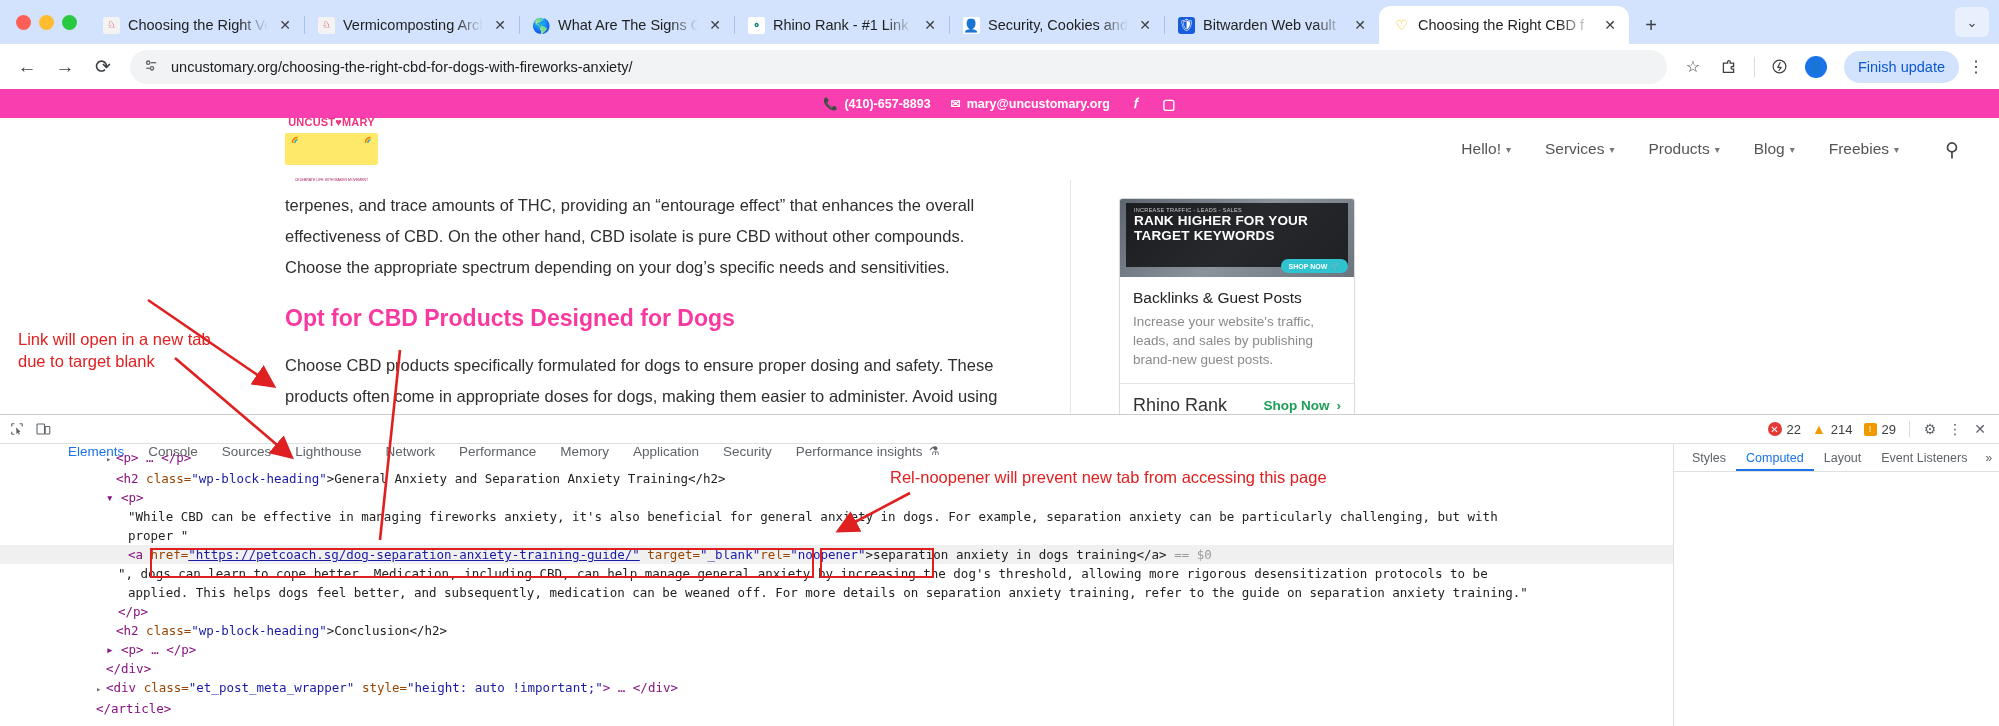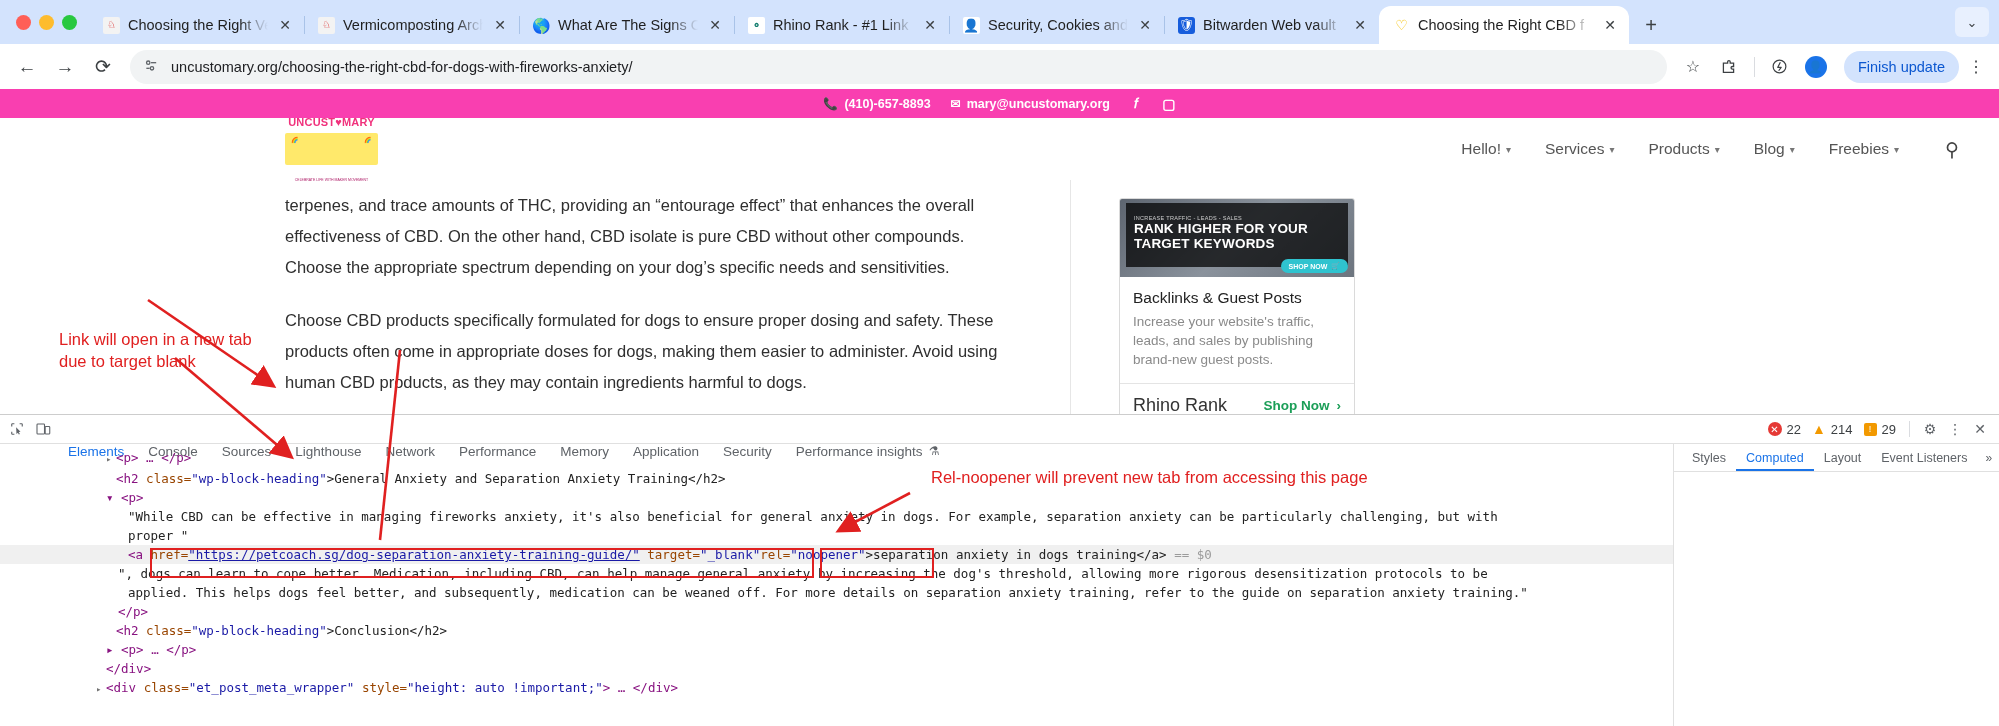--- a/index.html
+++ b/index.html
@@ -170,21 +170,21 @@
   .adcard {
     width: 236px; border: 1px solid #dadada; border-radius: 3px;
     background: #fff; overflow: hidden;
   }
   .adimg {
     height: 78px; background: linear-gradient(135deg,#5d6570 0%,#8a929c 50%,#6d757f 100%);
     position: relative;
   }
   .adimg-inner {
     position: absolute; inset: 4px 6px 10px 6px; background: rgba(0,0,0,.72);
-    padding: 12px 8px; color: #fff;
+    padding: 4px 8px; color: #fff;
   }
   .adimg-pre { font-size: 5.5px; letter-spacing: .3px; opacity: .75; }
   .adimg-h { font-size: 13.5px; font-weight: 800; line-height: 15px; letter-spacing: .2px; }
   .adimg-cta {
     position: absolute; right: 6px; bottom: 4px;
     background: #2fc3cf; color: #fff; font-size: 7px; font-weight: 700;
     border-radius: 10px; padding: 3px 8px; display: flex; align-items: center; gap: 4px;
   }
   .adbody { padding: 12px 13px 14px 13px; }
   .adtitle { font-size: 15.5px; color: #222; margin-bottom: 5px; }
@@ -258,21 +258,21 @@
   .bm-margin { border: 1px dashed #5b5b5b; background: #f8cb9c; padding: 3px 24px 3px 24px; position: relative; width: 196px; }
   .bm-border { border: 1px solid #5b5b5b; background: #fcdfb4; padding: 3px 16px; position: relative; }
   .bm-padding { border: 1px dashed #5b5b5b; background: #c2cd9c; padding: 3px 14px; position: relative; }
   .bm-content { border: 1px solid #5b5b5b; background: #84cc16; text-align: center; padding: 4px 16px; position: relative; }
   .bm-label { position: absolute; left: 4px; top: 2px; font-size: 12px; }
   .bm-dash { text-align: center; font-size: 10px; padding: 2px 0; }
   .bm-side { position: absolute; top: 50%; transform: translateY(-50%); font-size: 10px; }
   .bm-side.l { left: 5px; } .bm-side.r { right: 5px; }
 
   
-  .anno { position: absolute; color: #e02020; font-size: 16.5px; line-height: 22px; pointer-events: none; margin-left: 41px; }
+  .anno { position: absolute; color: #e02020; font-size: 16.5px; line-height: 22px; pointer-events: none; }
   .anno-svg { position: absolute; left: 0; top: 0; width: 1999px; height: 726px; pointer-events: none; }
   .redbox { position: absolute; border: 2.2px solid #e02020; pointer-events: none; }
 </style>
 </head>
 <body>
 
 <div class="tabstrip">
   <div class="traffic">
     <span class="dot red"></span>
     <span class="dot yellow"></span>
@@ -403,20 +403,21 @@
         <span>Freebies</span>
         <span class="caret">▾</span>
       </span>
       <span class="searchico">⚲</span>
     </div>
   </div>
 
   <div class="pagebody">
     <div class="article">
       <p>terpenes, and trace amounts of THC, providing an “entourage effect” that enhances the overall effectiveness of CBD. On the other hand, CBD isolate is pure CBD without other compounds. Choose the appropriate spectrum depending on your dog’s specific needs and sensitivities.</p>
+      <h2>Opt for CBD Products Designed for Dogs</h2>
       <p>Choose CBD products specifically formulated for dogs to ensure proper dosing and safety. These products often come in appropriate doses for dogs, making them easier to administer. Avoid using human CBD products, as they may contain ingredients harmful to dogs.</p>
     </div>
     <div class="sidebar">
       <div class="adcard">
         <div class="adimg">
           <div class="adimg-inner">
             <div class="adimg-pre">INCREASE TRAFFIC - LEADS - SALES</div>
             <div class="adimg-h">RANK HIGHER FOR YOUR</div>
             <div class="adimg-h">TARGET KEYWORDS</div>
           </div>
@@ -525,20 +526,21 @@
       <div class="dom-line" style="padding-left:128px"><span class="txt">applied. This helps dogs feel better, and subsequently, medication can be weaned off. For more details on separation anxiety training, refer to the guide on separation anxiety training."</span></div>
       <div class="dom-line" style="padding-left:118px"><span class="tag">&lt;/p&gt;</span></div>
 
       <div class="dom-line" style="padding-left:116px"><span class="tag">&lt;h2 </span><span class="attr">class=</span><span class="val">"wp-block-heading"</span><span class="txt">&gt;Conclusion&lt;/h2&gt;</span></div>
 
       <div class="dom-line" style="padding-left:106px"><span class="tag">▸ &lt;p&gt; … &lt;/p&gt;</span></div>
       <div class="dom-line" style="padding-left:106px"><span class="tag">&lt;/div&gt;</span></div>
 
       <div class="dom-line" style="padding-left:96px"><span class="tri">▸</span><span class="tag">&lt;div </span><span class="attr">class=</span><span class="val">"et_post_meta_wrapper"</span><span class="attr"> style=</span><span class="val">"height: auto !important;"</span><span class="tag">&gt; … &lt;/div&gt;</span></div>
 
+      <div class="dom-line" style="padding-left:96px"><span class="tag">&lt;/article&gt;</span></div>
     </div>
 
     <div class="styles-panel">
       <div class="sp-tabbar">
         <div class="sp-tab">
             <span>Styles</span>
           </div>
         <div class="sp-tab active">
             <span>Computed</span>
           </div>

